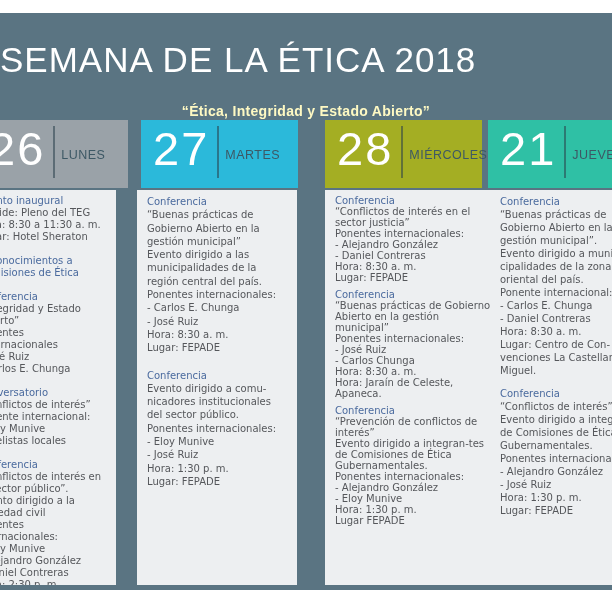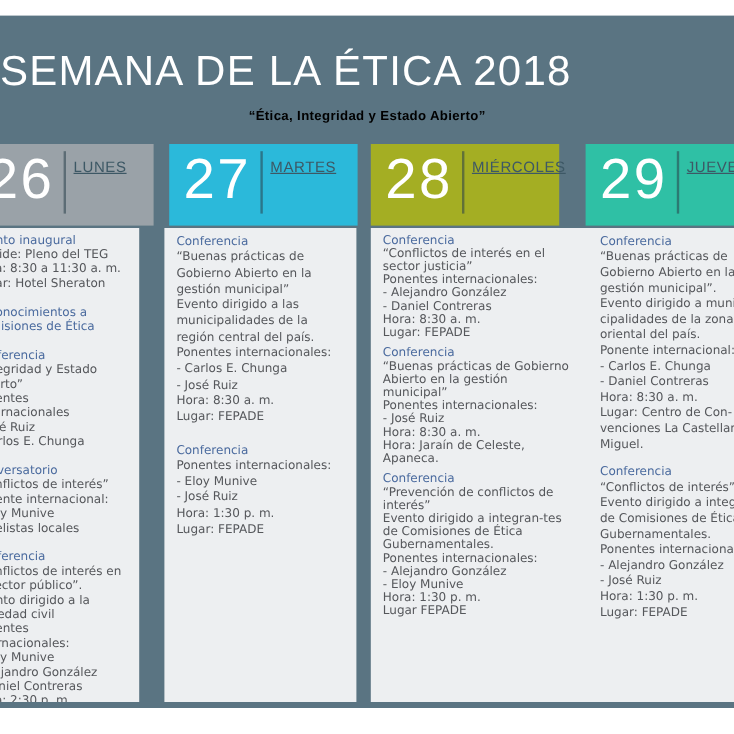--- a/index.html
+++ b/index.html
@@ -1,45 +1,45 @@
 <!DOCTYPE html>
 <html><head>
 <meta charset="utf-8">
 <style>
   html,body{margin:0;padding:0;background:#fff;}
   .stage{position:relative;width:612px;height:612px;background:#ffffff;overflow:hidden;
          font-family:"DejaVu Sans",sans-serif;}
   .band{position:absolute;left:0;top:13px;width:612px;height:577px;background:#5a7482;}
   .title{position:absolute;top:27px;left:0;width:100%;color:#ffffff;
          font-family:"Liberation Sans",sans-serif;font-size:35px;font-weight:400;letter-spacing:1px;}
-  .subtitle{position:absolute;top:78px;left:0;width:100%;text-align:center;color:#000000;
-         font-family:"Liberation Sans",sans-serif;font-size:11px;font-weight:bold;letter-spacing:0.3px;}
+  .subtitle{position:absolute;top:90px;left:0;width:100%;text-align:center;color:#fef9c3;
+         font-family:"Liberation Sans",sans-serif;font-size:14px;font-weight:bold;letter-spacing:0.3px;}
   .col{position:absolute;top:120px;height:465px;}
   .tile{position:absolute;top:0;height:68px;display:flex;align-items:flex-start;
         padding:4px 0 0 12px;box-sizing:border-box;}
   .num{font-family:"Liberation Sans",sans-serif;font-size:47px;line-height:1.05;color:#ffffff;
        letter-spacing:2px;white-space:nowrap;}
   .vline{width:2px;height:52px;background:rgba(42,63,75,0.55);margin:2px 6px 0 8px;flex:none;}
   .dayname{font-family:"Liberation Sans",sans-serif;font-size:12.5px;color:#3d5865;
-           margin-top:8px;letter-spacing:0.5px;white-space:nowrap;text-decoration:underline;}
+           margin-top:24px;letter-spacing:0.5px;white-space:nowrap;}
   .panel{position:absolute;top:70px;bottom:0;left:0;width:100%;background:#edeff1;
          box-sizing:border-box;padding:5px 10px;overflow:hidden;}
   .event{margin-bottom:12px;}
   .event-title{color:#4a6a9e;font-size:10px;line-height:12.5px;}
   .event-line{color:#55575b;font-size:10px;line-height:12.5px;}
   
   .col1{left:-32px;width:148px;}
   .col1 .tile{left:-23px;width:183px;padding-left:44px;}
   .col1 .event-title,.col1 .event-line{line-height:12px;}
   .col1 .event{margin-bottom:12px;}
   .col2{left:137px;width:160px;}
   .col2 .tile{left:4px;width:157px;}
   .col2 .event-title,.col2 .event-line{line-height:13.3px;}
   .col2 .event{margin-bottom:14px;}
-  .col3{left:309px;width:181px;}
+  .col3{left:325px;width:181px;}
   .col3 .tile{left:0;width:157px;}
   .col3 .event-title,.col3 .event-line{line-height:11px;}
   .col3 .event{margin-bottom:6px;}
   .col4{left:490px;width:170px;}
   .col4 .tile{left:-2px;width:172px;}
   .col4 .event-title,.col4 .event-line{line-height:13px;}
   .col4 .event{margin-bottom:10px;}
 </style>
 </head>
 <body>
@@ -105,20 +105,21 @@
             <div class="event-line">“Buenas prácticas de Gobierno Abierto en la gestión municipal”</div>
             <div class="event-line">Evento dirigido a las municipalidades de la región central del país.</div>
             <div class="event-line">Ponentes internacionales:</div>
             <div class="event-line">- Carlos E. Chunga</div>
             <div class="event-line">- José Ruiz</div>
             <div class="event-line">Hora: 8:30 a. m.</div>
             <div class="event-line">Lugar: FEPADE</div>
           </div>
           <div class="event">
             <div class="event-title">Conferencia</div>
+            <div class="event-line">Evento dirigido a comu-nicadores institucionales del sector público.</div>
             <div class="event-line">Ponentes internacionales:</div>
             <div class="event-line">- Eloy Munive</div>
             <div class="event-line">- José Ruiz</div>
             <div class="event-line">Hora: 1:30 p. m.</div>
             <div class="event-line">Lugar: FEPADE</div>
           </div>
         </div>
   </div>
 
   <div class="col col3">
@@ -135,39 +136,40 @@
             <div class="event-line">- Alejandro González</div>
             <div class="event-line">- Daniel Contreras</div>
             <div class="event-line">Hora: 8:30 a. m.</div>
             <div class="event-line">Lugar: FEPADE</div>
           </div>
           <div class="event">
             <div class="event-title">Conferencia</div>
             <div class="event-line">“Buenas prácticas de Gobierno Abierto en la gestión municipal”</div>
             <div class="event-line">Ponentes internacionales:</div>
             <div class="event-line">- José Ruiz</div>
+            <div class="event-line">- Carlos Chunga</div>
             <div class="event-line">Hora: 8:30 a. m.</div>
             <div class="event-line">Hora: Jaraín de Celeste, Apaneca.</div>
           </div>
           <div class="event">
             <div class="event-title">Conferencia</div>
             <div class="event-line">“Prevención de conflictos de interés”</div>
             <div class="event-line">Evento dirigido a integran-tes de Comisiones de Ética Gubernamentales.</div>
             <div class="event-line">Ponentes internacionales:</div>
             <div class="event-line">- Alejandro González</div>
             <div class="event-line">- Eloy Munive</div>
             <div class="event-line">Hora: 1:30 p. m.</div>
             <div class="event-line">Lugar FEPADE</div>
           </div>
         </div>
   </div>
 
   <div class="col col4">
     <div class="tile" style="background: rgb(47, 192, 165);">
-      <span class="num">29</span>
+      <span class="num">21</span>
       <span class="vline"></span>
       <span class="dayname">JUEVES</span>
     </div>
     <div class="panel">
           <div class="event">
             <div class="event-title">Conferencia</div>
             <div class="event-line">“Buenas prácticas de Gobierno Abierto en la gestión municipal”.</div>
             <div class="event-line">Evento dirigido a  muni-cipalidades de la zona oriental del país.</div>
             <div class="event-line">Ponente internacional:</div>
             <div class="event-line">- Carlos E. Chunga</div>

